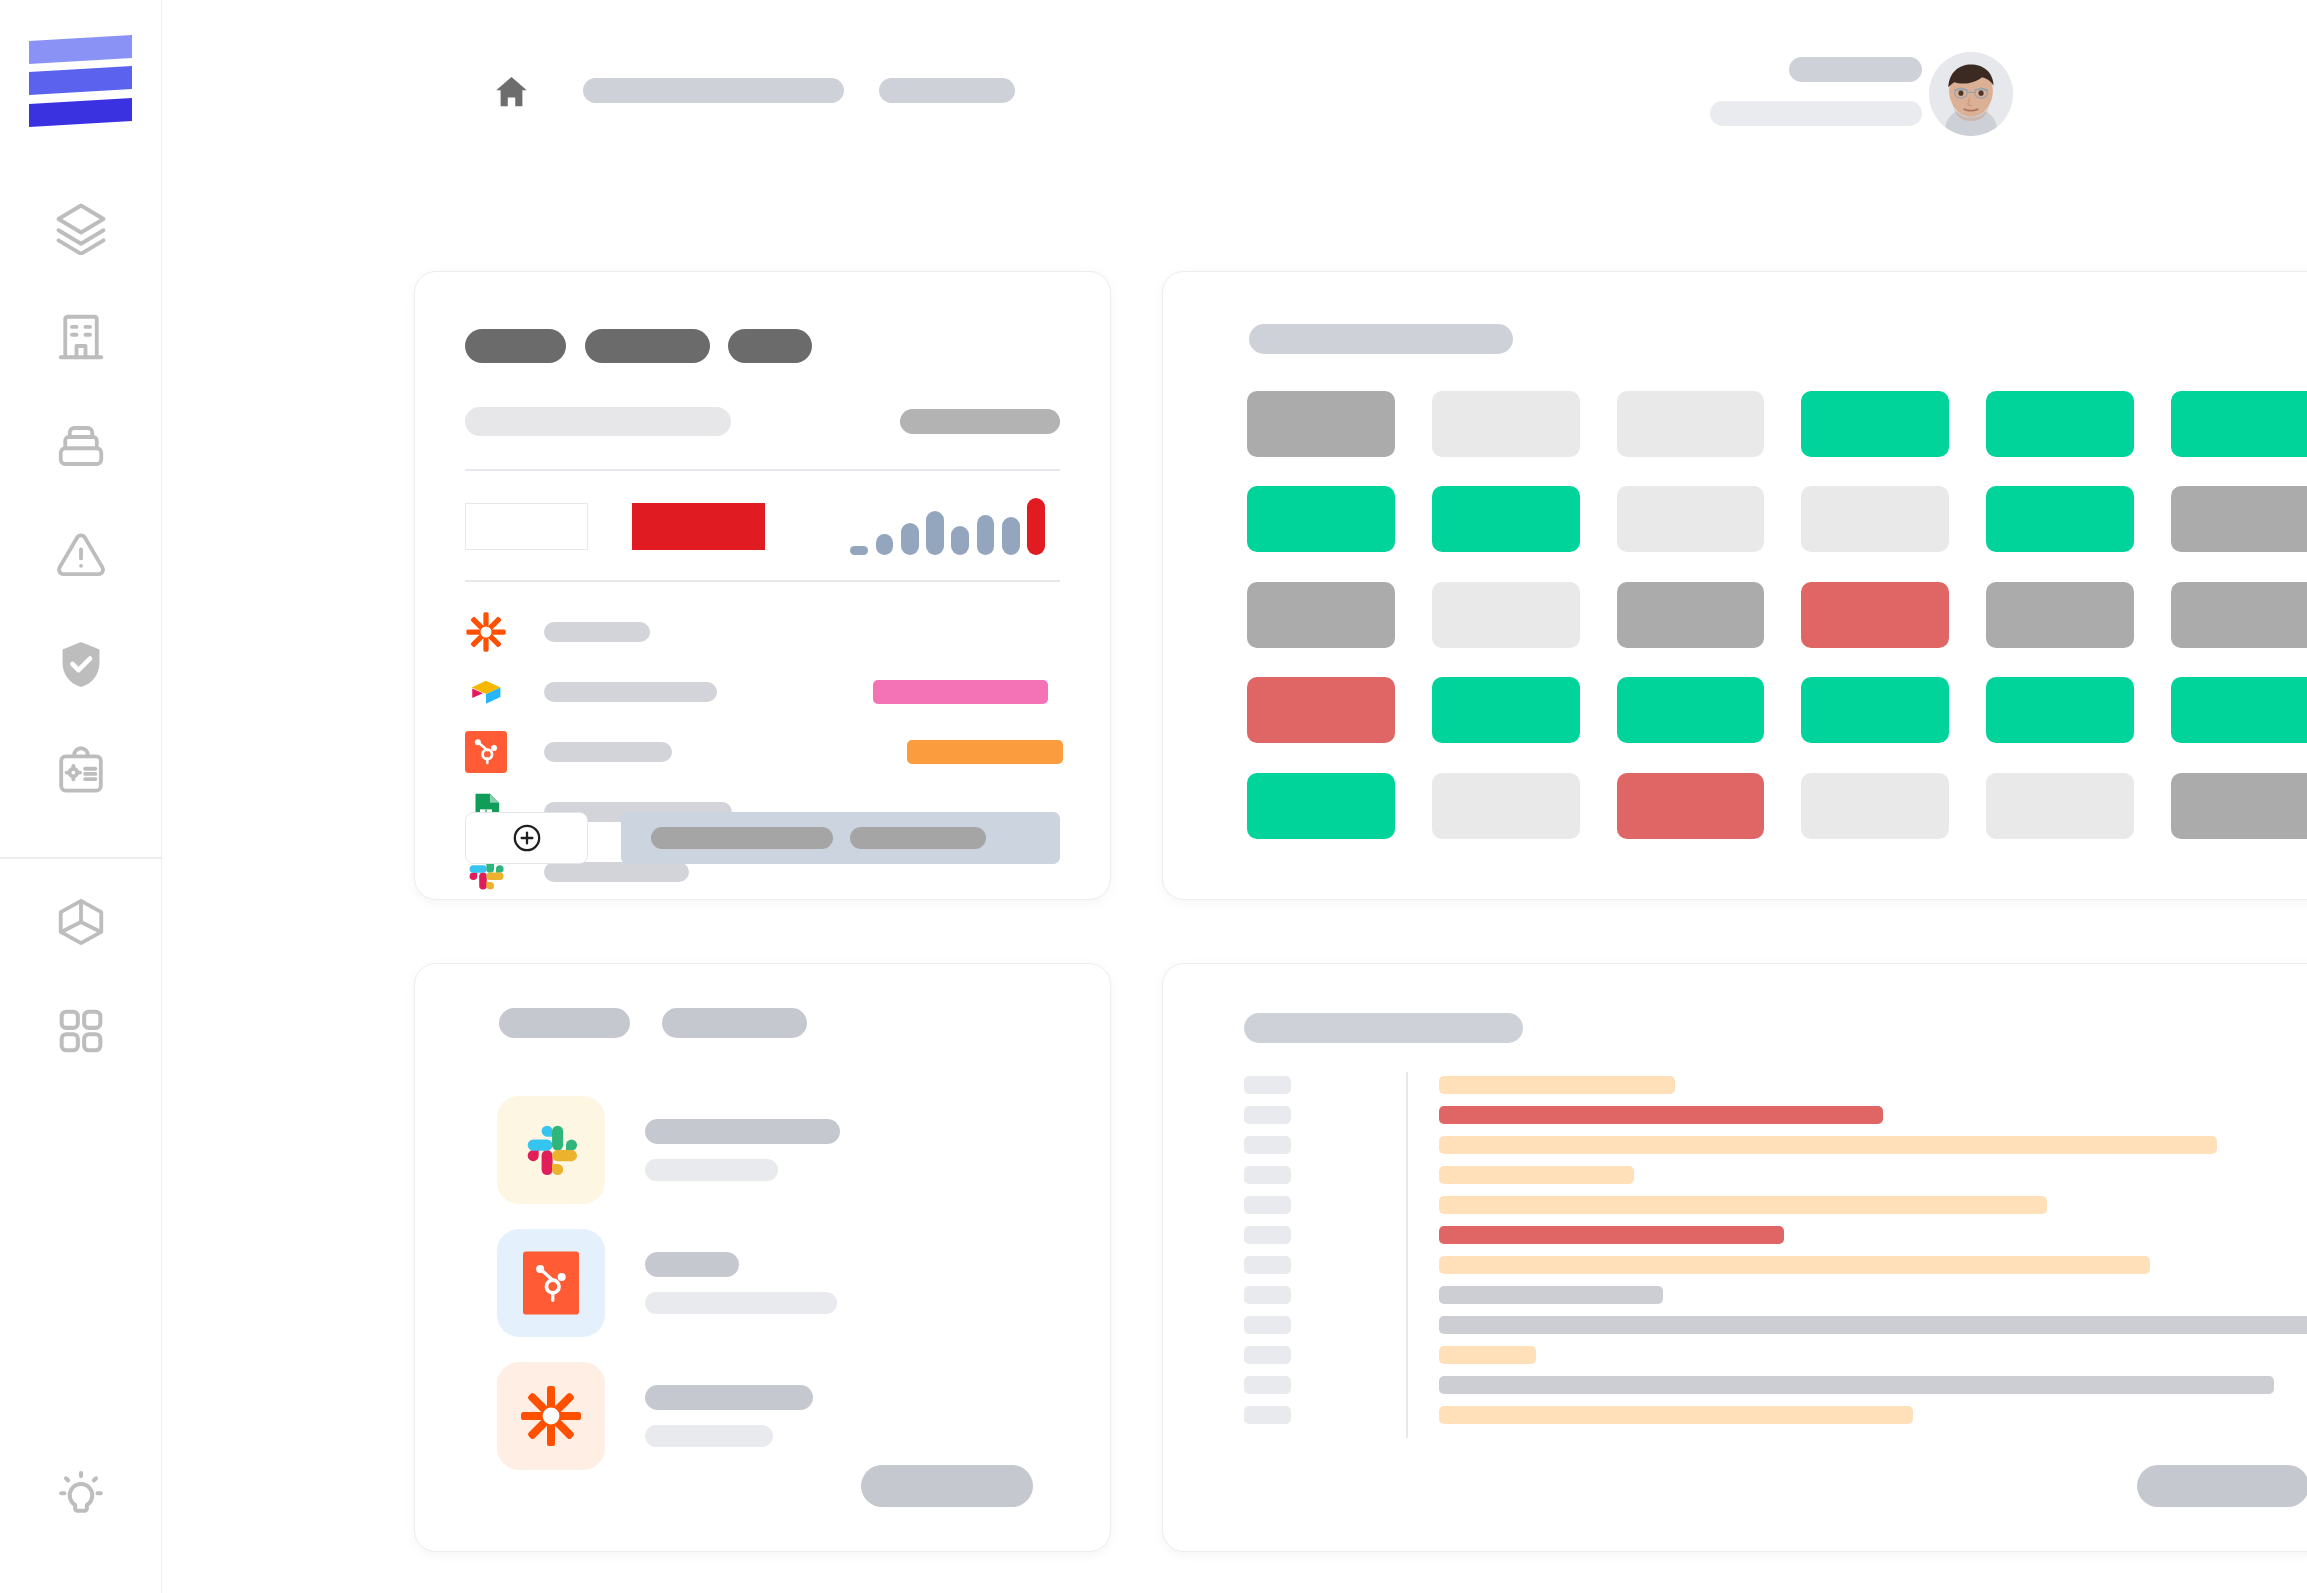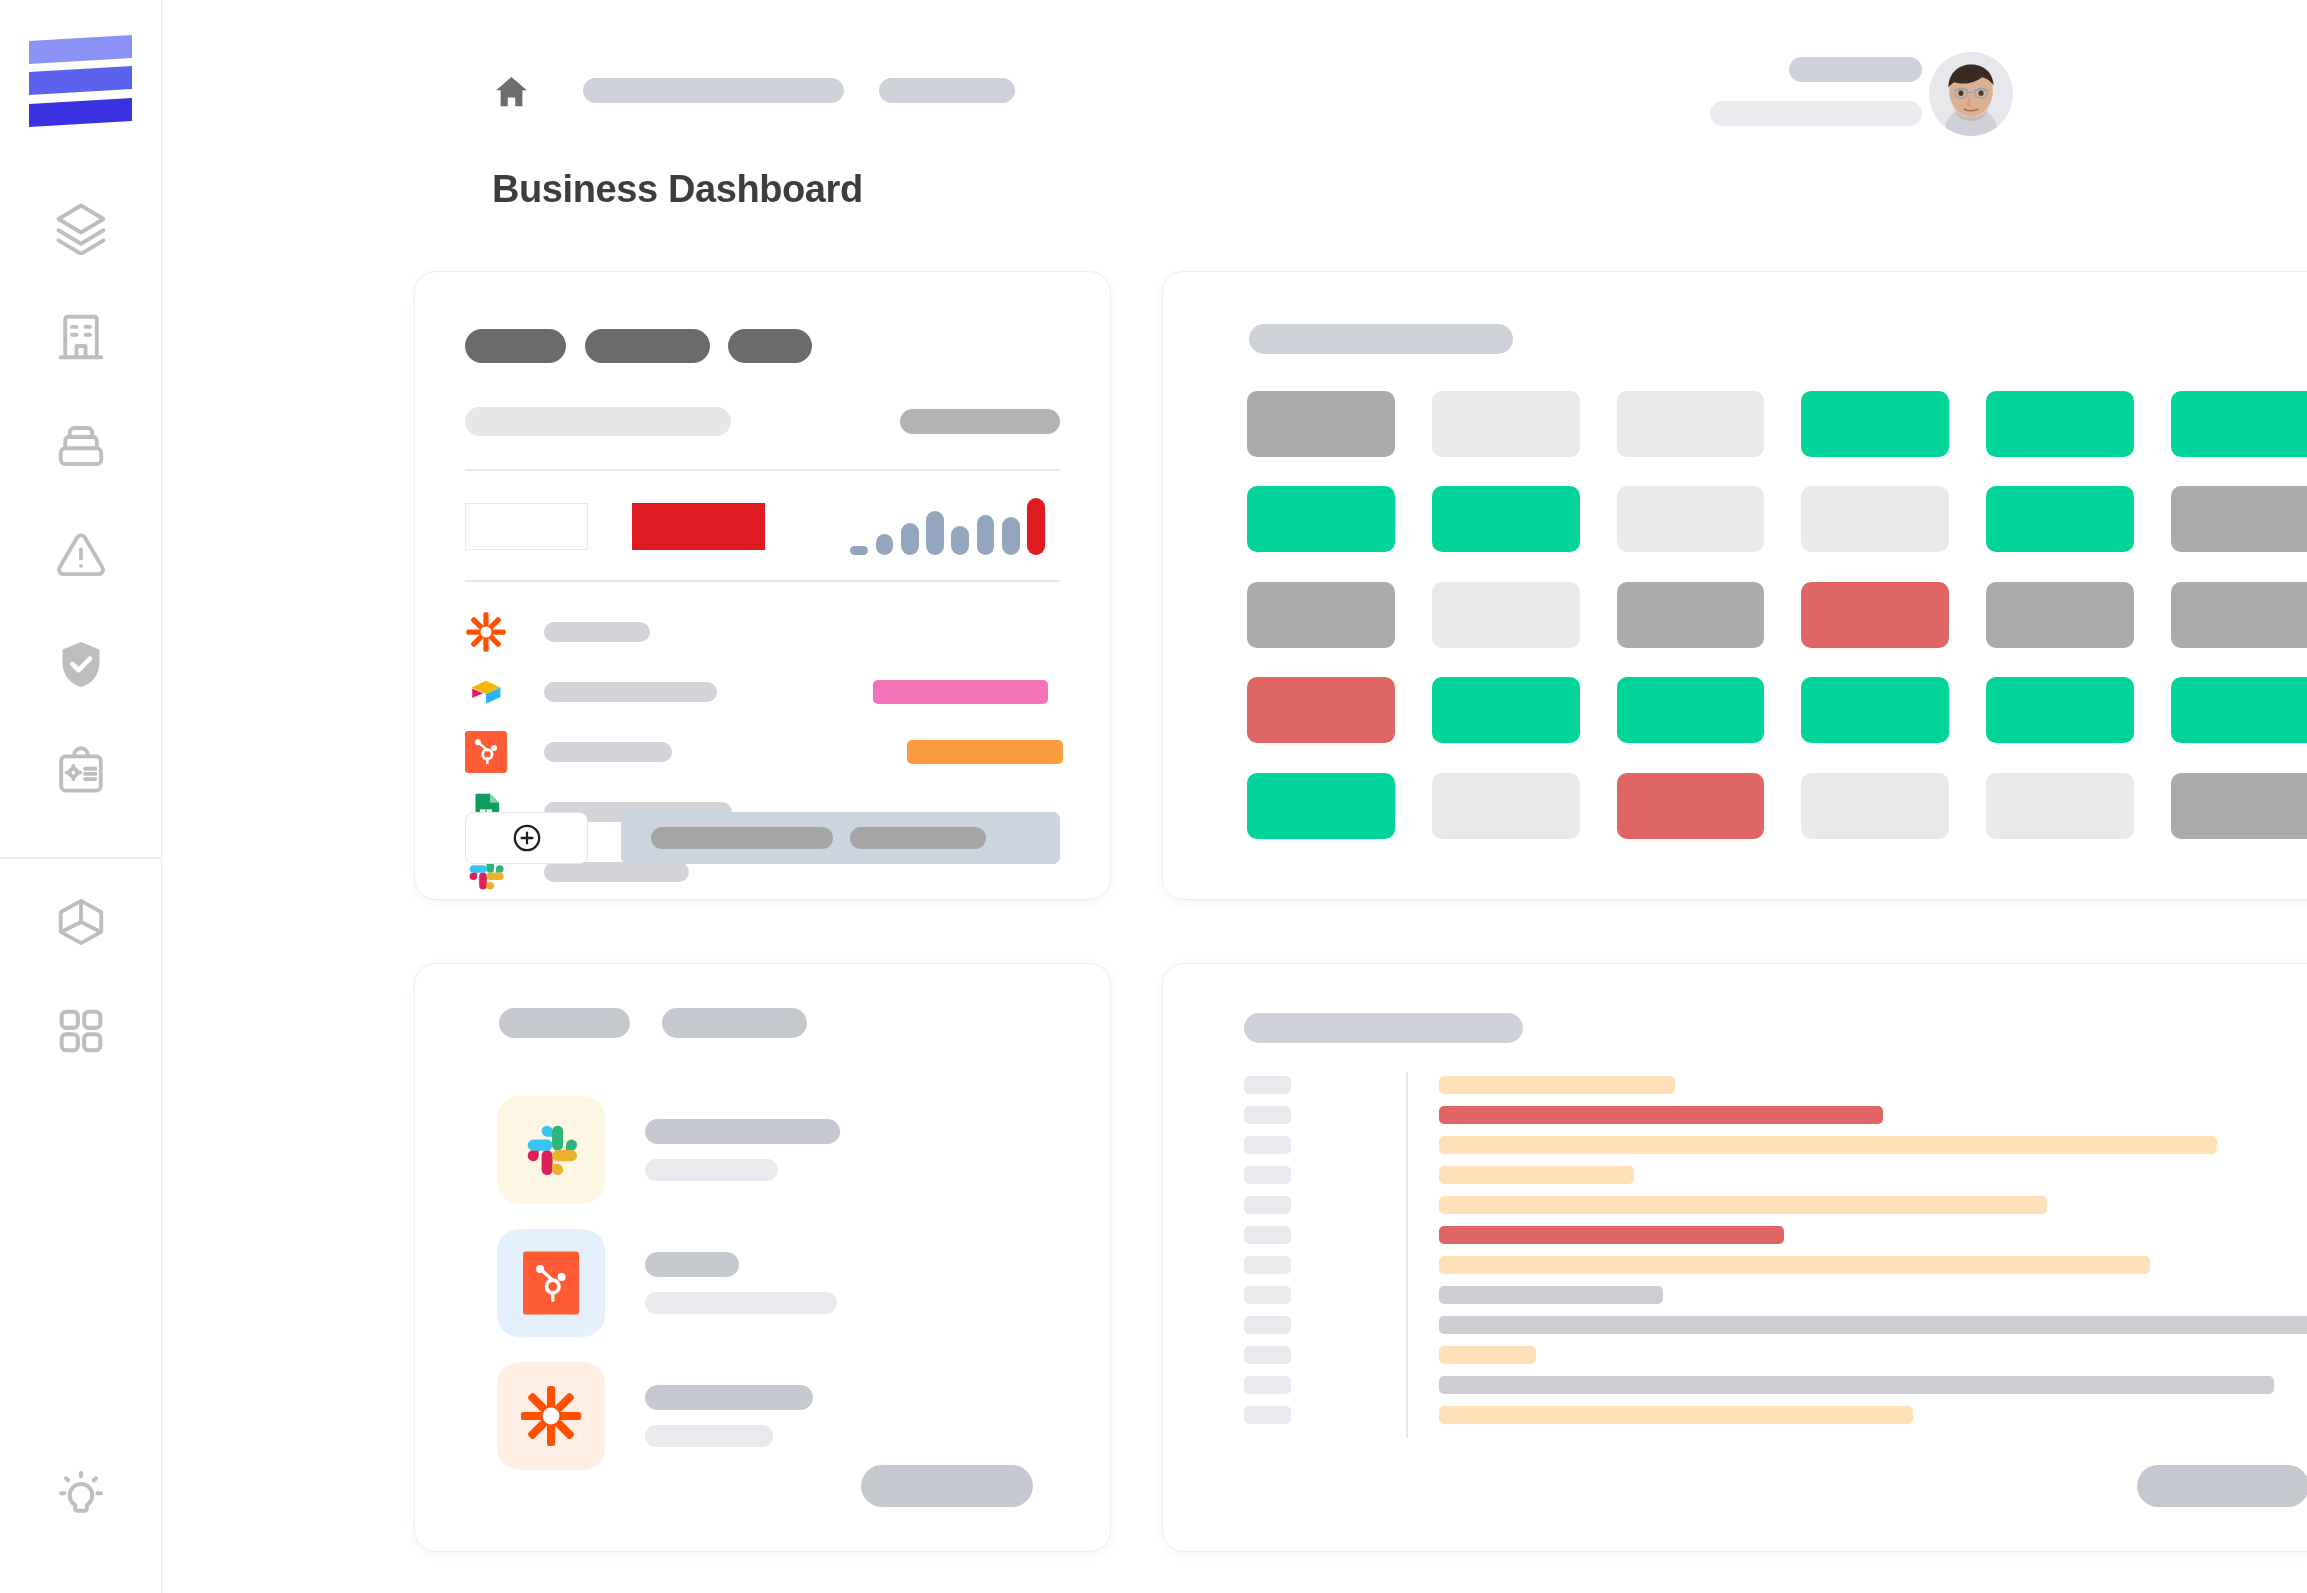--- a/index.html
+++ b/index.html
@@ -353,21 +353,20 @@
           <line x1="45.4" y1="48" x2="54.6" y2="48" stroke="#9aa3ad" stroke-width="1.6"></line>
           <ellipse cx="38" cy="49" rx="3" ry="3.2" fill="#4a3528"></ellipse>
           <ellipse cx="62" cy="49" rx="3" ry="3.2" fill="#4a3528"></ellipse>
           <path d="M48 55c0 5-2 7-2 7s2 2 4 2" fill="none" stroke="#c79a7d" stroke-width="1.6" stroke-linecap="round"></path>
           <path d="M42 68c3 2.5 13 2.5 16 0" fill="none" stroke="#a9705c" stroke-width="2" stroke-linecap="round"></path>
           <path d="M28 60c2 12 10 18 22 18s20-6 22-18c-2 16-10 22-22 22S30 76 28 60z" fill="#c9a188" opacity=".5"></path>
         </svg>
       </div>
     </div>
 
-    <div class="page-title">Business Dashboard</div>
 
     <section class="card" id="card-integrations">
 
       <div class="tabs-row">
         <div class="tab-pill t1"></div>
         <div class="tab-pill t2"></div>
         <div class="tab-pill t3"></div>
       </div>
 
       <div class="sub-row">

